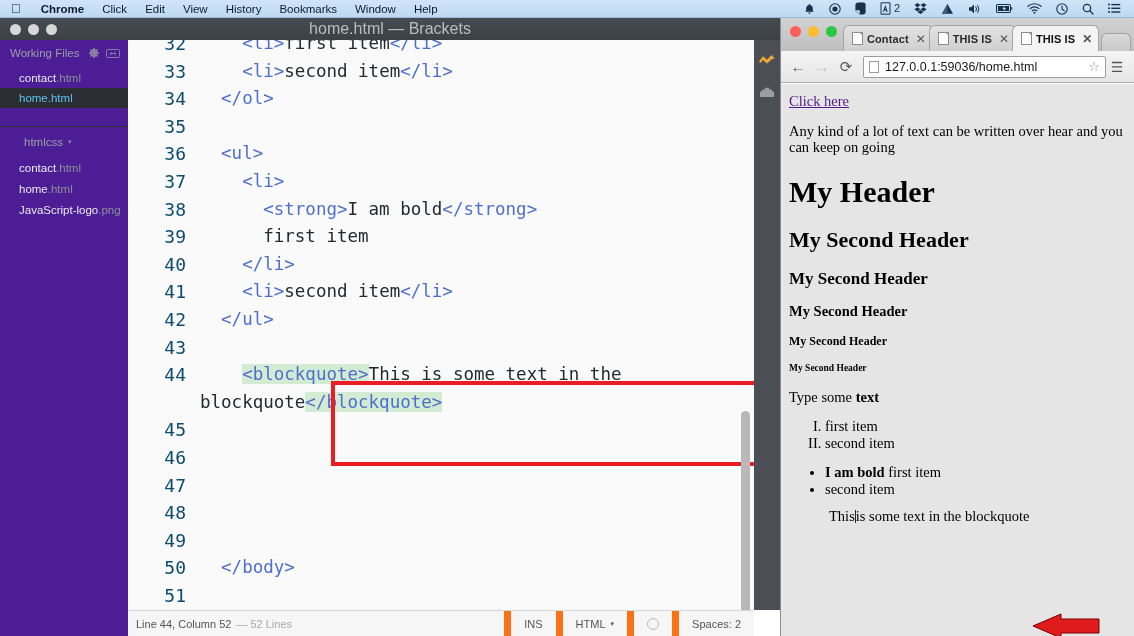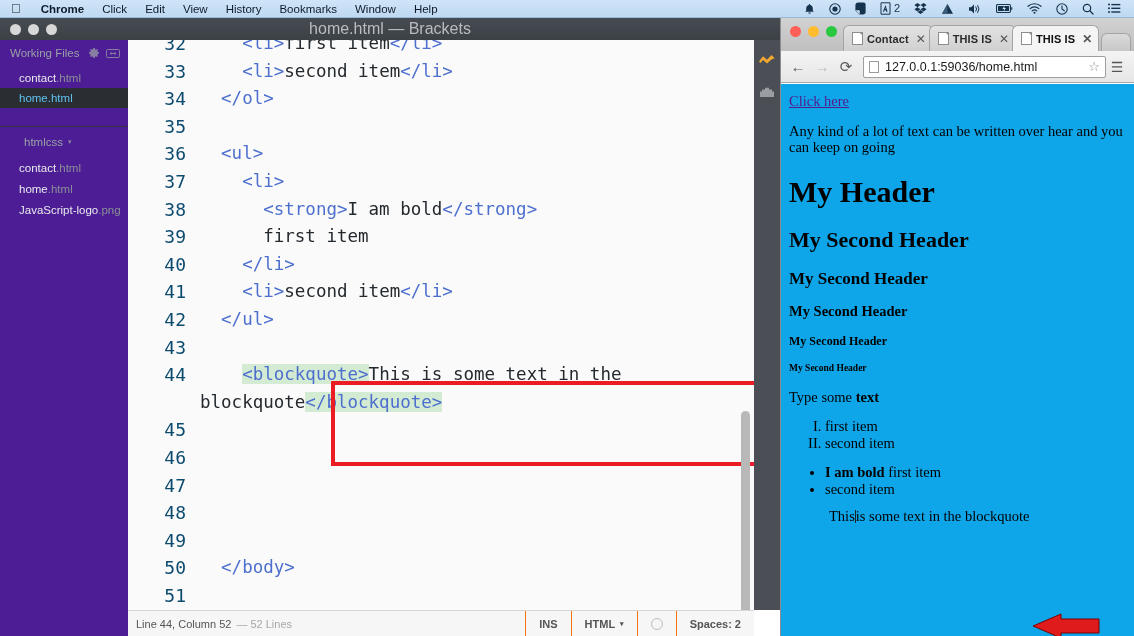--- a/index.html
+++ b/index.html
@@ -135,22 +135,21 @@
     background: #f6f6f6; border-top: 1px solid #d6d6d6;
     display: flex; align-items: center;
     font-size: 11px; color: #555;
   }
   .br-status .left { padding-left: 8px; }
   .br-status .dim { color: #a8a8a8; }
   .br-status .right { margin-left: auto; display: flex; align-items: center; height: 100%; }
   .br-status .cell {
     padding: 0 13px; height: 100%;
     display: flex; align-items: center;
-    border-left: 1px solid #f97316;
-    font-weight: bold;
+    border-left: 7px solid #f97316;
   }
   .br-status .cell .caret { margin-left: 5px; font-size: 7px; }
   .circ {
     width: 12px; height: 12px; border-radius: 50%;
     border: 1px solid #bdbdbd;
   }
 
   
   .chrome {
     position: absolute; left: 780px; top: 18px; width: 354px; height: 618px;
@@ -210,21 +209,21 @@
   .omnibox .docico {
     width: 10px; height: 12px; border: 1px solid #9a9a9a;
     margin-right: 6px; background: #fff; flex: none;
   }
   .omnibox .url { flex: 1; white-space: nowrap; overflow: hidden; }
   .omnibox .star { color: #8e8e8e; font-size: 13px; }
   .ch-menu { width: 22px; text-align: center; font-size: 14px; color: #555; }
 
   .page {
     position: absolute; left: 0; right: 0; top: 66px; bottom: 0;
-    background: #0ea5e9; overflow: hidden;
+    background: #e5e5e5; overflow: hidden;
     font-family: "Liberation Serif", serif;
     color: #000; padding: 8px 8px 0 8px;
   }
   .page a { color: #551a8b; text-decoration: underline; font-size: 14.5px; }
   .p-text { font-size: 14.5px; line-height: 16px; margin-top: 13px; }
   .h1 { font-size: 30px; font-weight: bold; margin: 20px 0 18px; }
   .h2 { font-size: 22px; font-weight: bold; margin: 0 0 16px; }
   .h3 { font-size: 17px; font-weight: bold; margin: 0 0 14px; }
   .h4 { font-size: 14.5px; font-weight: bold; margin: 0 0 14px; }
   .h5 { font-size: 12px; font-weight: bold; margin: 0 0 14px; }

